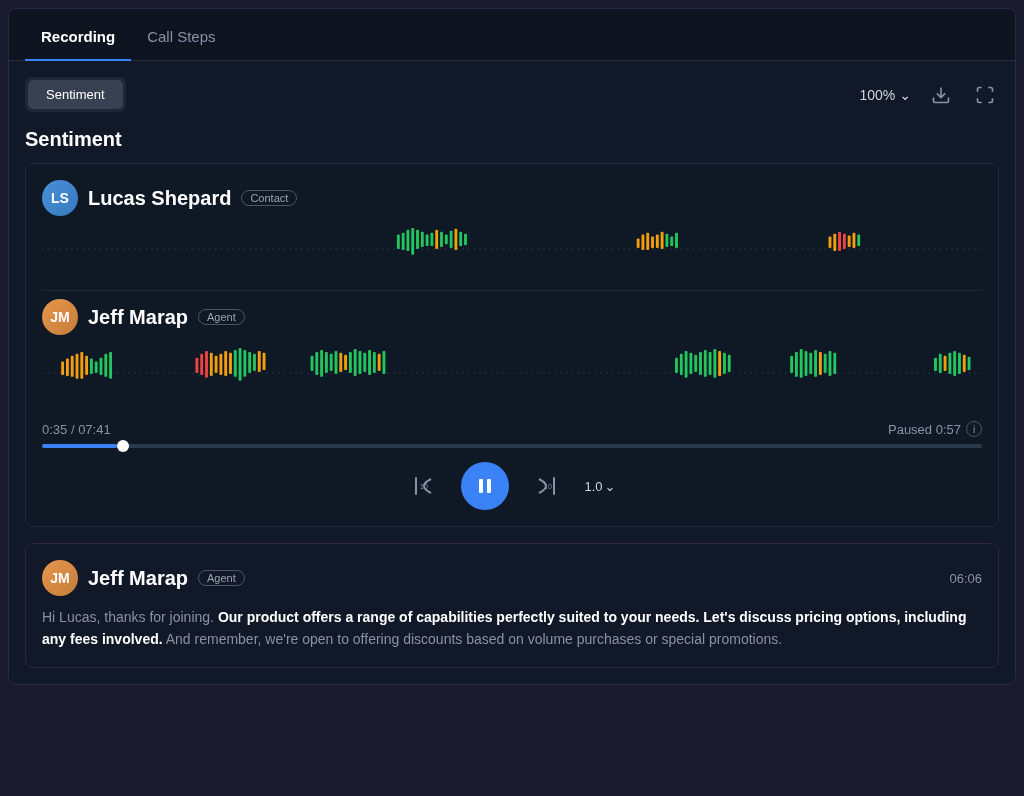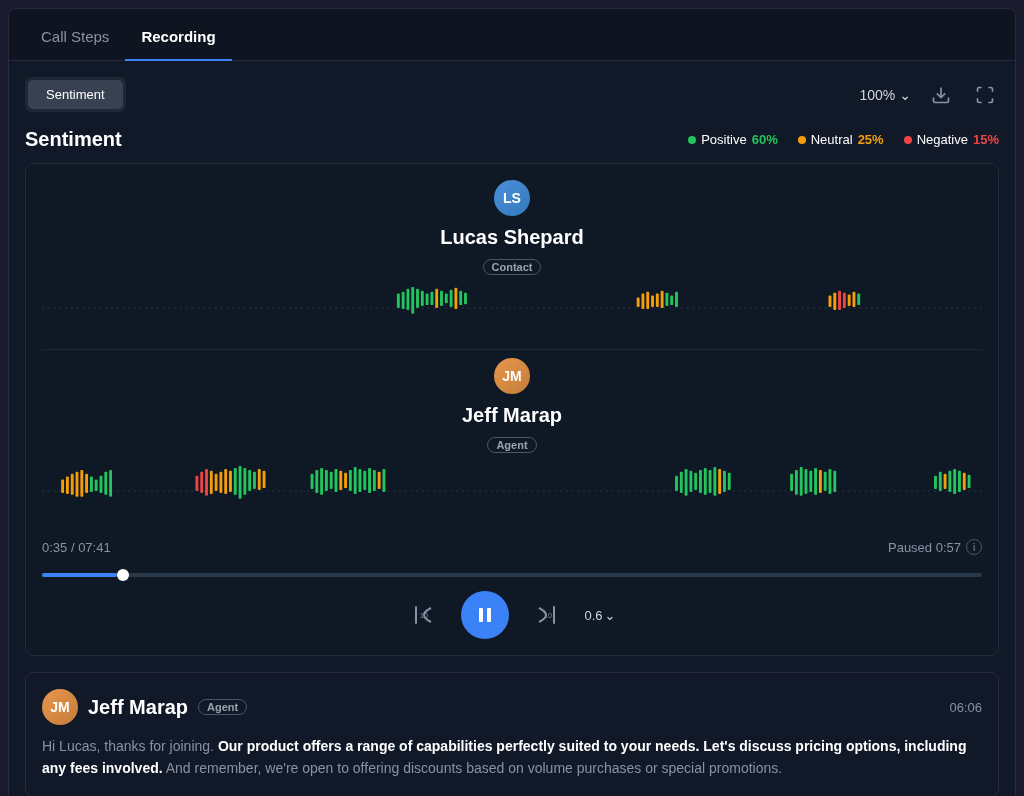--- a/index.html
+++ b/index.html
@@ -154,21 +154,20 @@
     
     .speaker-row {
       margin-bottom: 12px;
     }
 
     .speaker-info {
       display: flex;
       align-items: center;
       gap: 10px;
       margin-bottom: 8px;
-      flex-direction: column;
     }
 
     .avatar {
       width: 36px;
       height: 36px;
       border-radius: 50%;
       display: flex;
       align-items: center;
       justify-content: center;
       font-size: 14px;
@@ -188,35 +187,34 @@
       font-weight: 600;
       color: #fff;
     }
 
     .speaker-badge {
       border: 1px solid #4a5568;
       border-radius: 10px;
       padding: 1px 8px;
       font-size: 11px;
       color: #9aa3b0;
-      font-weight: bold;
     }
 
     
     .playback-section {
       margin-top: 14px;
     }
 
     .time-row {
       display: flex;
       justify-content: space-between;
       align-items: center;
       font-size: 13px;
       color: #8892a4;
-      margin-bottom: 18px;
+      margin-bottom: 7px;
     }
 
     .paused-label {
       display: flex;
       align-items: center;
       gap: 5px;
     }
 
     .progress-bar-wrap {
       width: 100%;
@@ -348,22 +346,22 @@
       position: relative;
       width: 100%;
     }
   </style>
 </head>
 <body>
 
 <div class="app-container">
 
   <div class="tabs-bar">
+    <div class="tab active">Recording</div>
     <div class="tab">Call Steps</div>
-    <div class="tab active">Recording</div>
   </div>
 
   <div class="main-content">
 
     <div class="toolbar">
       <div class="toggle-group">
         <button class="toggle-btn active">Sentiment</button>
       </div>
       <div class="toolbar-right">
         <div class="zoom-select">
@@ -380,37 +378,20 @@
         <div class="toolbar-icon">
           <svg width="20" height="20" viewBox="0 0 24 24" fill="none" stroke="currentColor" stroke-width="2">
             <path d="M8 3H5a2 2 0 0 0-2 2v3m18 0V5a2 2 0 0 0-2-2h-3m0 18h3a2 2 0 0 0 2-2v-3M3 16v3a2 2 0 0 0 2 2h3"></path>
           </svg>
         </div>
       </div>
     </div>
 
     <div class="sentiment-header">
       <div class="sentiment-title">Sentiment</div>
-      <div class="legend">
-        <div class="legend-item">
-          <div class="legend-dot" style="background:#22c55e;"></div>
-          <span>Positive</span>
-          <span class="legend-pct" style="color:#22c55e;">60%</span>
-        </div>
-        <div class="legend-item">
-          <div class="legend-dot" style="background:#f59e0b;"></div>
-          <span>Neutral</span>
-          <span class="legend-pct" style="color:#f59e0b;">25%</span>
-        </div>
-        <div class="legend-item">
-          <div class="legend-dot" style="background:#ef4444;"></div>
-          <span>Negative</span>
-          <span class="legend-pct" style="color:#ef4444;">15%</span>
-        </div>
-      </div>
     </div>
 
     <div class="recording-panel">
 
       <div class="speaker-row">
         <div class="speaker-info">
           <div class="avatar avatar-lucas">LS</div>
           <span class="speaker-name">Lucas Shepard</span>
           <span class="speaker-badge">Contact</span>
         </div>
@@ -575,21 +556,21 @@
             </svg>
           </button>
           <button class="ctrl-btn">
             <svg width="28" height="28" viewBox="0 0 28 28" fill="none">
               <path d="M21 6 L21 22" stroke="#8892a4" stroke-width="2" stroke-linecap="round"></path>
               <path d="M6 7 Q20 14 6 21" stroke="#8892a4" stroke-width="2" fill="none"></path>
               <text x="11" y="17" font-size="7" fill="#8892a4" font-family="sans-serif">10</text>
             </svg>
           </button>
           <button class="speed-btn">
-            <span>0.6</span>
+            <span>1.0</span>
             <span> ⌄</span>
           </button>
         </div>
       </div>
     </div>
 
     <div class="transcript-section">
       <div class="transcript-speaker">
         <div class="transcript-speaker-left">
           <div class="avatar avatar-jeff">JM</div>

